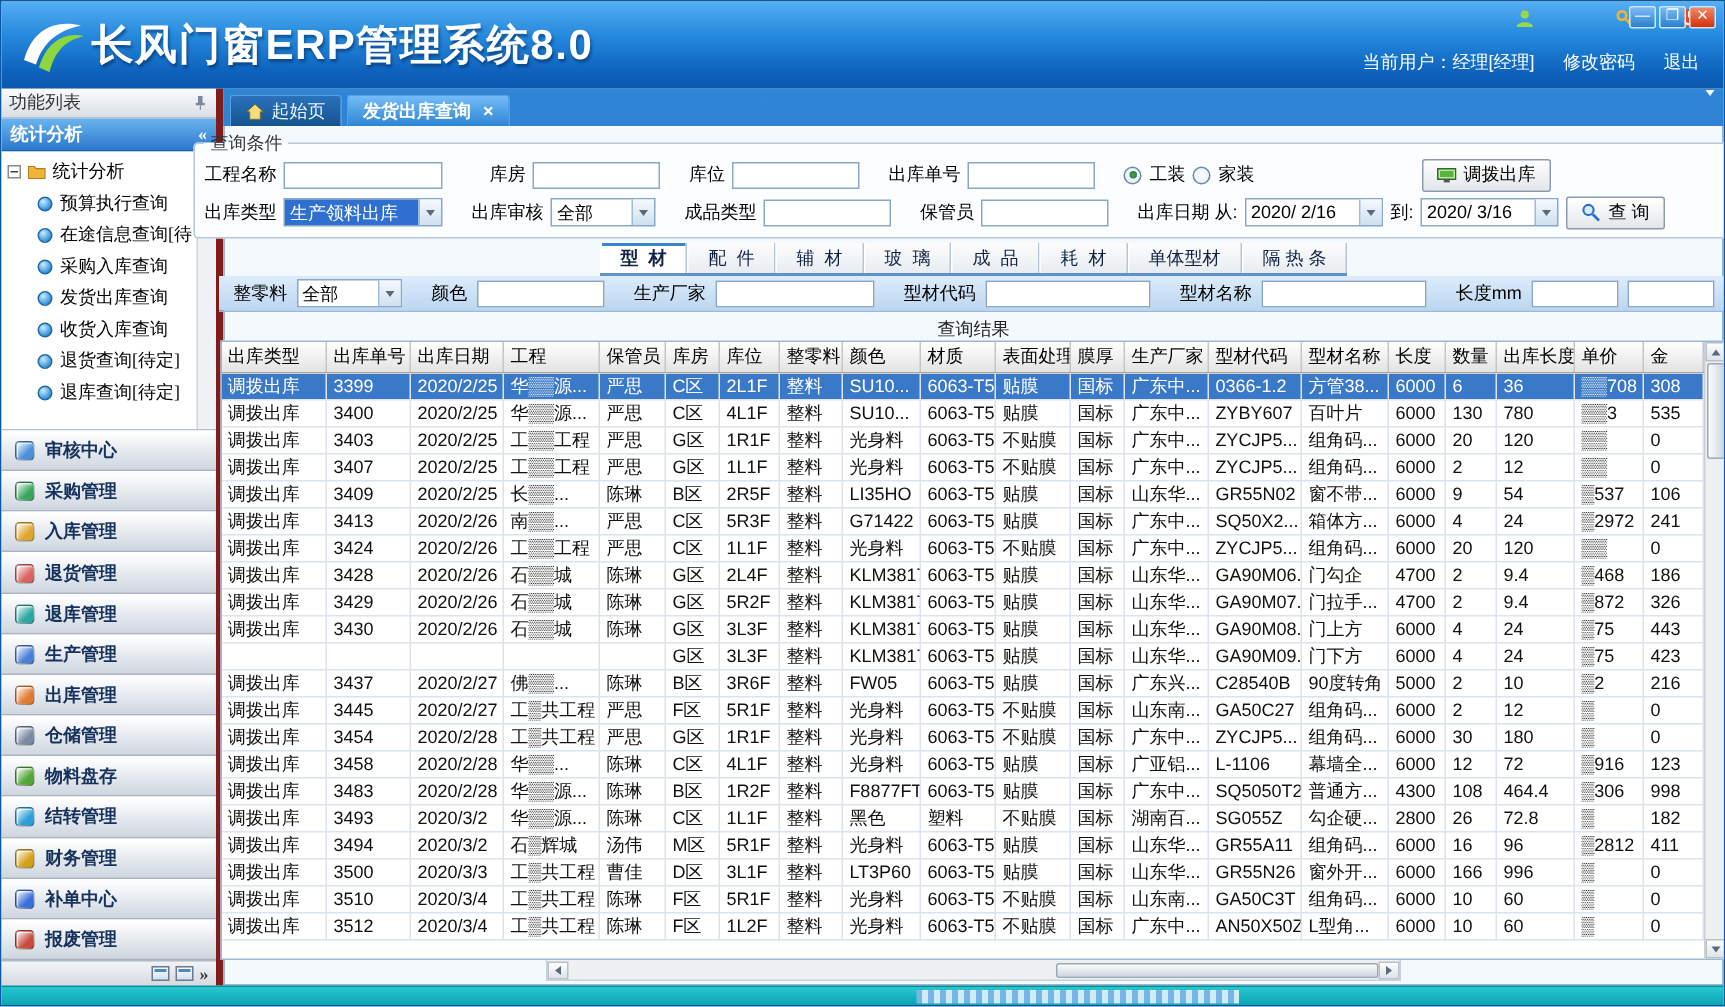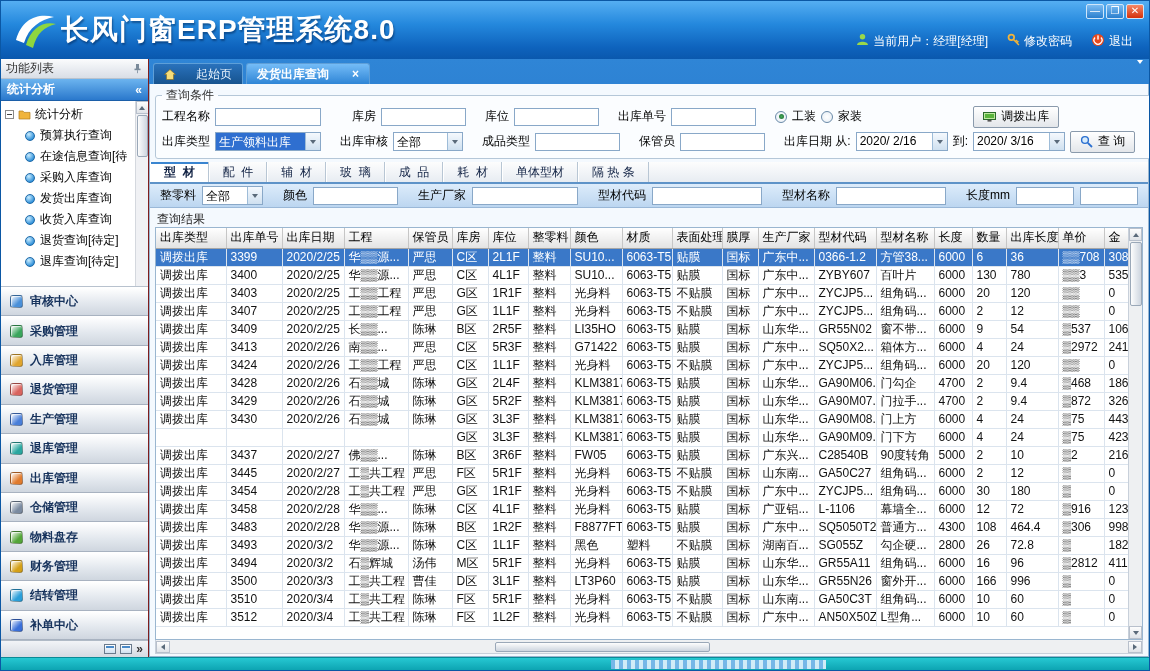--- a/index.html
+++ b/index.html
@@ -10,33 +10,33 @@
             overflow:hidden; background:#eaf0f6; position:relative; }
 
   
   .titlebar { height:58px; flex:0 0 58px; position:relative; display:flex; align-items:center; padding:0 10px;
               background:linear-gradient(180deg,#55aef2 0%,#2488dd 40%,#0e63bd 80%,#0a58ad 100%); }
   .logo { width:46px; height:38px; }
   .app-title { color:#fff; font-size:28px; font-weight:bold; letter-spacing:1px; margin-left:4px;
                text-shadow:1px 2px 2px rgba(0,40,90,.55); }
   .titlebar-right { margin-left:auto; display:flex; align-items:center; gap:5px; color:#fff;
                     align-self:flex-end; margin-bottom:9px; padding-right:6px; }
-  .titlebar-right .grp { display:flex; align-items:flex-start; gap:4px; margin-left:14px; cursor:pointer; }
+  .titlebar-right .grp { display:flex; align-items:flex-end; gap:14px; margin-left:14px; cursor:pointer;flex-direction:column; }
   .win-controls { position:absolute; top:3px; right:5px; display:flex; gap:2px; }
   .win-btn { width:18px; height:15px; border:1px solid #cfe6fa; border-radius:2px; color:#fff;
              font-size:10px; line-height:12px; text-align:center;
              background:linear-gradient(#7cbcf2,#2a7fce); cursor:pointer; }
   .win-btn.close { background:linear-gradient(#f48868,#d5310a); }
 
   
   .body { flex:1; display:flex; min-height:0; }
 
   
-  .sidebar { width:148px; flex:0 0 148px; background:#e6ebf1; border-right:1px solid #7f1d1d;
-             display:flex; flex-direction:column; min-height:0; }
+  .sidebar { width:148px; flex:0 0 148px; background:#e6ebf1; border-right:5px solid #7f1d1d;
+             display:flex; flex-direction:column; min-height:0;font-family:Liberation Serif, serif; }
   .sidebar-header { height:20px; flex:0 0 20px; display:flex; align-items:center; padding:0 5px;
                     background:linear-gradient(#fbfcfd,#d9dee6); border-bottom:1px solid #b8c2ce; color:#333; }
   .sidebar-header .pin { margin-left:auto; }
   .section-bar { height:22px; flex:0 0 22px; display:flex; align-items:center; padding:0 6px;
                  background:linear-gradient(#6cb4ef,#2a78cc); color:#fff; font-weight:bold;
                  border-bottom:1px solid #1c5fa8; }
   .section-bar .collapse { margin-left:auto; font-weight:bold; cursor:pointer; }
   .tree { flex:0 0 186px; background:#fff; border-bottom:1px solid #b8c2ce; display:flex; overflow:hidden; }
   .tree-list { flex:1; padding:3px 0 0 2px; overflow:hidden; }
   .tree-root { display:flex; align-items:center; gap:4px; padding:2px 2px; white-space:nowrap; }
@@ -67,30 +67,30 @@
   .sidebar-footer { height:17px; flex:0 0 17px; display:flex; align-items:center; justify-content:flex-end;
                     gap:4px; padding:0 5px; background:linear-gradient(#f2f4f7,#d5dae2); border-top:1px solid #b0bac6; }
   .mini-ico { width:12px; height:10px; border:1px solid #6a7a8c; background:linear-gradient(#fff,#cfe0f0); position:relative; }
   .mini-ico::after { content:''; position:absolute; left:1px; right:1px; top:1px; height:2px; background:#4a8ac8; }
   .more { color:#333; font-weight:bold; cursor:pointer; }
 
   
   .main { flex:1; display:flex; flex-direction:column; min-width:0; min-height:0;
           background:linear-gradient(#2f85d6,#11539f); }
   .tabstrip { height:25px; flex:0 0 25px; display:flex; align-items:flex-end; padding:2px 6px 0 4px; gap:3px; }
-  .tab { height:21px; display:flex; align-items:center; gap:20px; padding:0 10px; cursor:pointer;
+  .tab { height:21px; display:flex; align-items:center; gap:5px; padding:0 10px; cursor:pointer;
          color:#eaf4fd; background:linear-gradient(#2a72bc,#16538f); border:1px solid #5e9fd8;
          border-bottom:none; border-radius:3px 3px 0 0; white-space:nowrap; }
   .tab.active { background:linear-gradient(#74bcf7,#2e85d6); color:#fff; font-weight:bold; }
   .tab .x { margin-left:3px; cursor:pointer; }
   .tab-dd { margin-left:auto; align-self:center; margin-bottom:4px; cursor:pointer; }
   .tab-dd .tri-down { border-top-color:#fff; }
 
   .content { flex:1; display:flex; flex-direction:column; min-height:0; background:#f4f9fe;
-             border:1px solid #9ab6d0; border-top:none; }
+             border:1px solid #9ab6d0; border-top:none;align-items:center; }
 
   fieldset.query { margin:3px 5px 0; border:1px solid #b5c7d8; border-radius:3px;
                    padding:0 6px 4px; background:#fbfdff; }
   fieldset.query legend { padding:0 4px; color:#333; }
   .q-row { display:flex; align-items:center; height:25px; gap:5px; white-space:nowrap; }
   .txt { height:18px; border:1px solid #89a8c8; background:#fff; padding:0 3px; font:inherit; }
   .w130{width:106px}.w110{width:110px}.w92{width:92px}.w85{width:85px}.w70{width:70px}.w60{width:58px}
   .ml { margin-left:26px; } .ml2 { margin-left:14px; }
   .combo { display:inline-flex; height:19px; border:1px solid #89a8c8; background:#fff; align-items:stretch; cursor:pointer; }
   .combo .val { flex:1; padding:1px 3px 0; overflow:hidden; white-space:nowrap; }
@@ -259,50 +259,54 @@
           </div>
           <div class="acc-item">
             <span class="acc-icon" style="background: linear-gradient(135deg, rgb(255, 255, 255) 0%, rgb(224, 165, 46) 65%);"></span>
             <span>入库管理</span>
           </div>
           <div class="acc-item">
             <span class="acc-icon" style="background: linear-gradient(135deg, rgb(255, 255, 255) 0%, rgb(217, 100, 95) 65%);"></span>
             <span>退货管理</span>
           </div>
           <div class="acc-item">
+            <span class="acc-icon" style="background: linear-gradient(135deg, rgb(255, 255, 255) 0%, rgb(42, 167, 160) 65%);"></span>
+            <span>退库管理</span>
+          </div>
+          <div class="acc-item">
             <span class="acc-icon" style="background: linear-gradient(135deg, rgb(255, 255, 255) 0%, rgb(74, 127, 217) 65%);"></span>
             <span>生产管理</span>
           </div>
           <div class="acc-item">
-            <span class="acc-icon" style="background: linear-gradient(135deg, rgb(255, 255, 255) 0%, rgb(42, 167, 160) 65%);"></span>
-            <span>退库管理</span>
-          </div>
-          <div class="acc-item">
             <span class="acc-icon" style="background: linear-gradient(135deg, rgb(255, 255, 255) 0%, rgb(224, 123, 46) 65%);"></span>
             <span>出库管理</span>
           </div>
           <div class="acc-item">
             <span class="acc-icon" style="background: linear-gradient(135deg, rgb(255, 255, 255) 0%, rgb(122, 138, 160) 65%);"></span>
             <span>仓储管理</span>
           </div>
           <div class="acc-item">
             <span class="acc-icon" style="background: linear-gradient(135deg, rgb(255, 255, 255) 0%, rgb(83, 166, 56) 65%);"></span>
             <span>物料盘存</span>
           </div>
           <div class="acc-item">
+            <span class="acc-icon" style="background: linear-gradient(135deg, rgb(255, 255, 255) 0%, rgb(42, 159, 217) 65%);"></span>
+            <span>结转管理</span>
+          </div>
+          <div class="acc-item">
             <span class="acc-icon" style="background: linear-gradient(135deg, rgb(255, 255, 255) 0%, rgb(212, 160, 23) 65%);"></span>
             <span>财务管理</span>
           </div>
           <div class="acc-item">
-            <span class="acc-icon" style="background: linear-gradient(135deg, rgb(255, 255, 255) 0%, rgb(42, 159, 217) 65%);"></span>
-            <span>结转管理</span>
-          </div>
-          <div class="acc-item">
             <span class="acc-icon" style="background: linear-gradient(135deg, rgb(255, 255, 255) 0%, rgb(58, 111, 217) 65%);"></span>
             <span>补单中心</span>
+          </div>
+          <div class="acc-item">
+            <span class="acc-icon" style="background: linear-gradient(135deg, rgb(255, 255, 255) 0%, rgb(201, 74, 60) 65%);"></span>
+            <span>报废管理</span>
           </div>
         </div>
       <div class="sidebar-footer">
         <span class="mini-ico"></span>
         <span class="mini-ico"></span>
         <span class="more">»</span>
       </div>
     </aside>
 
     <main class="main">

